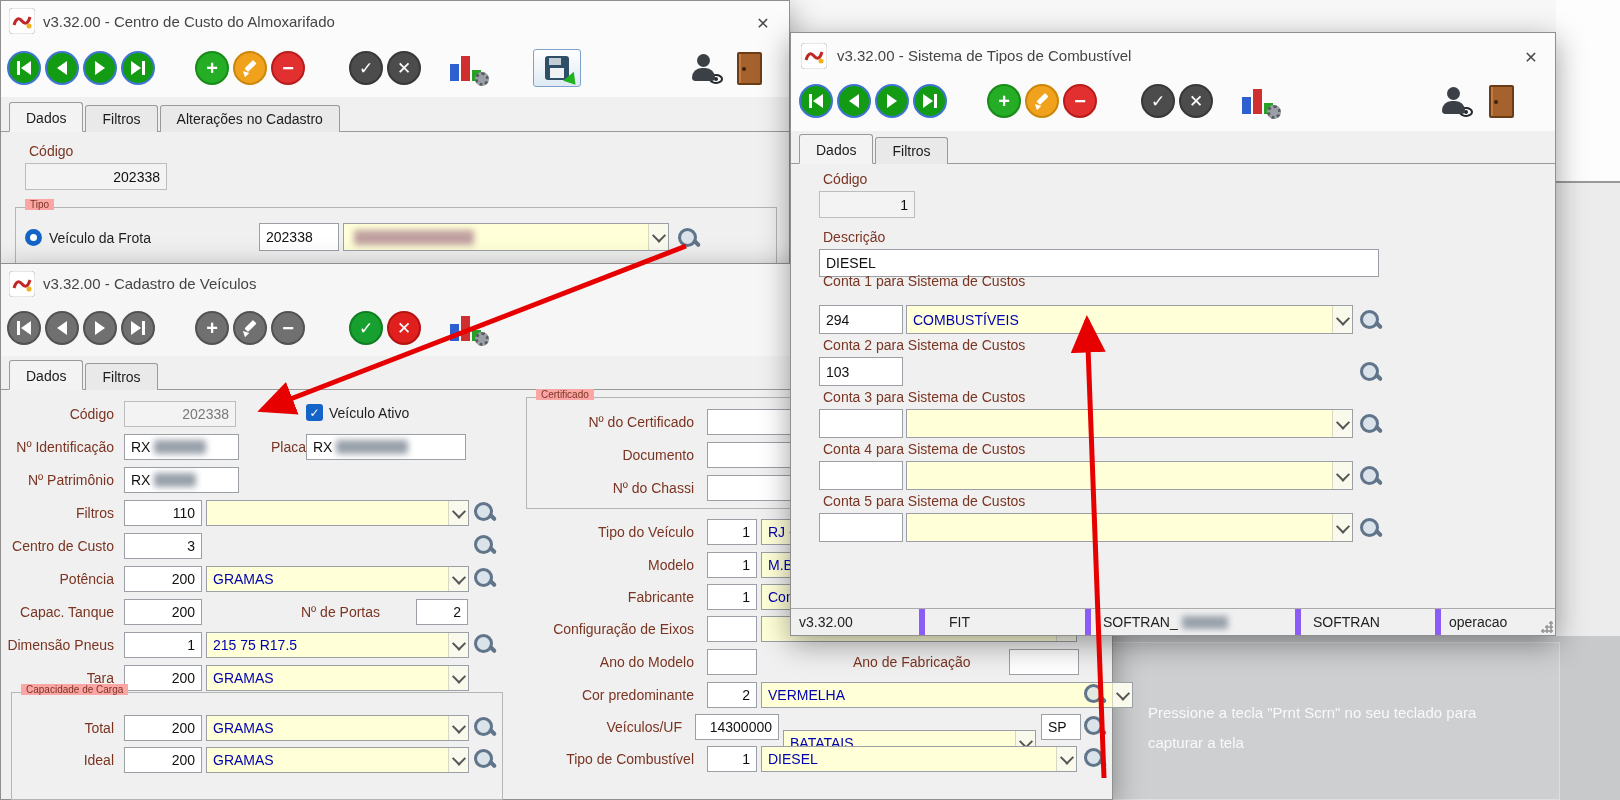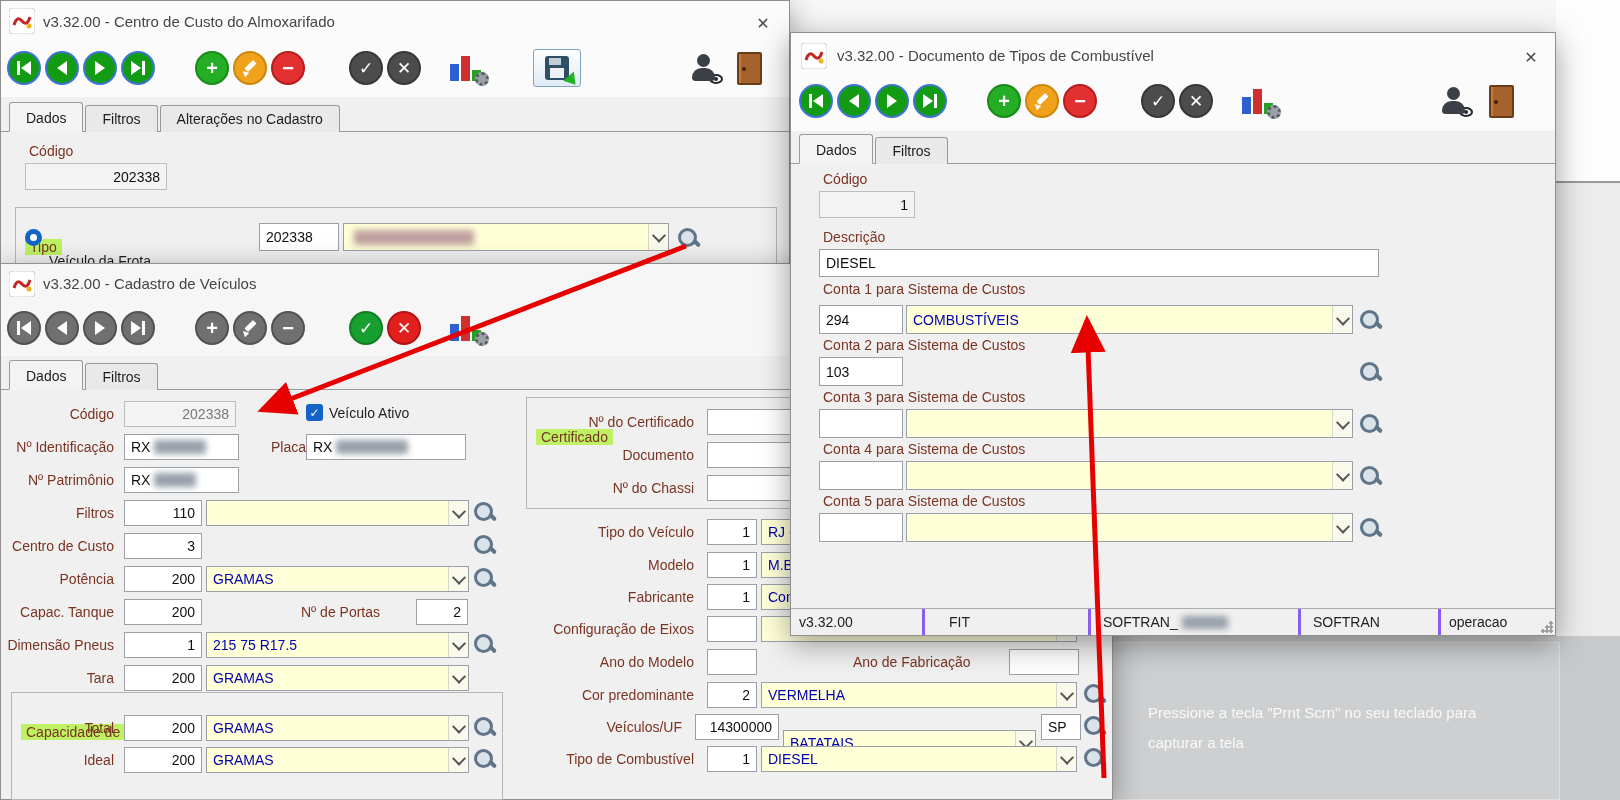--- a/index.html
+++ b/index.html
@@ -69,29 +69,29 @@
   .field.num { justify-content:flex-end; }
   .combo { position:absolute; background:#ffffd8; border:1px solid #9aa0a6; display:flex; align-items:stretch; overflow:hidden; }
   .combo .val { flex:1; display:flex; align-items:center; padding:0 6px; font-size:14px; color:#0000b0; white-space:nowrap; overflow:hidden; }
   .combo .dd { width:20px; border-left:1px solid #d8d8c0; background:#fafaec; display:flex; align-items:center; justify-content:center; flex:none; }
   .combo .dd::before { content:""; width:8px; height:8px; border-right:2px solid #555; border-bottom:2px solid #555; transform:rotate(45deg) translate(-1px,-1px); }
   .mag { position:absolute; width:24px; height:24px; }
   .mag::before { content:""; position:absolute; left:1px; top:1px; width:13px; height:13px; border:3px solid #60748a; border-radius:50%; background:rgba(200,216,228,.55); }
   .mag::after  { content:""; position:absolute; left:15px; top:14px; width:9px; height:4px; border-radius:2px; background:#60748a; transform:rotate(45deg); }
 
   .group { position:absolute; border:1px solid #b5b5b5; }
-  .group-label { position:absolute; top:-9px; left:9px; background:#bef264; padding:0 5px; font-size:14px; color:#7a3422; white-space:nowrap;margin-top:40px; }
+  .group-label { position:absolute; top:-9px; left:9px; background:#fca5a5; padding:0 5px; font-size:10px; color:#7a3422; white-space:nowrap; }
   .checkbox { position:absolute; width:17px; height:17px; background:#1464c8; border-radius:3px; display:flex; align-items:center; justify-content:center; }
   .checkbox::before { content:"✓"; color:#fff; font-size:12px; font-weight:bold; }
   .radio { position:absolute; width:17px; height:17px; border-radius:50%; background:#1464c8; }
   .radio::before { content:""; position:absolute; left:5px; top:5px; width:7px; height:7px; border-radius:50%; background:#fff; }
   .redact { display:inline-block; background:#98a0aa; border-radius:2px; filter:blur(3px); margin-left:4px; }
 
   .statusbar { position:absolute; left:0; right:0; bottom:0; height:27px; border-top:1px solid #ababab; background:#f0f0f0; display:flex; font-size:14px; color:#222; }
-  .sb { border-right:3px solid #8b5cf6; display:flex; align-items:center; padding-left:8px; flex:none; position:relative; white-space:nowrap; overflow:hidden; }
+  .sb { border-right:6px solid #8b5cf6; display:flex; align-items:center; padding-left:8px; flex:none; position:relative; white-space:nowrap; overflow:hidden; }
   .grip { position:absolute; right:2px; bottom:2px; width:13px; height:13px; background-repeat:no-repeat; background-image:
     radial-gradient(circle at 11px 3px,#9a9a9a 1.5px,transparent 2px),
     radial-gradient(circle at 11px 7px,#9a9a9a 1.5px,transparent 2px),
     radial-gradient(circle at 7px 7px,#9a9a9a 1.5px,transparent 2px),
     radial-gradient(circle at 11px 11px,#9a9a9a 1.5px,transparent 2px),
     radial-gradient(circle at 7px 11px,#9a9a9a 1.5px,transparent 2px),
     radial-gradient(circle at 3px 11px,#9a9a9a 1.5px,transparent 2px); }
 
   .overlay-text { position:absolute; font-size:15px; line-height:2.0; color:rgba(255,255,255,.88); white-space:nowrap; }
   .bgpanel { position:absolute; }
@@ -172,21 +172,21 @@
       <div class="tab active">Dados</div>
       <div class="tab">Filtros</div>
       <div class="tab">Alterações no Cadastro</div>
     </div>
     <div class="lbl" style="left:28px;top:142px;">Código</div>
     <div class="field ro num" style="left:24px;top:162px;width:142px;height:27px;">202338</div>
     <div class="group" style="left:14px;top:206px;width:762px;height:112px;">
       <span class="group-label">Tipo</span>
     </div>
     <div class="radio" style="left:24px;top:228px;"></div>
-    <div class="lbl dark" style="left:48px;top:229px;margin-top:23px;">Veículo da Frota</div>
+    <div class="lbl dark" style="left:48px;top:229px;">Veículo da Frota</div>
     <div class="field" style="left:258px;top:222px;width:80px;height:28px;">202338</div>
     <div class="combo" style="left:342px;top:222px;width:326px;height:28px;">
       <span class="val">
           <span class="redact" style="width:120px;height:15px;background:#c0a0a0;"></span>
         </span>
       <span class="dd"></span>
     </div>
     <div class="mag" style="left:676px;top:226px;"></div>
   </div>
 
@@ -359,21 +359,21 @@
         <span class="dd"></span>
       </div>
 
     <div class="lbl r" style="left:520px;top:390px;width:178px;">Ano do Modelo</div>
     <div class="field num" style="left:706px;top:385px;width:50px;height:26px;"></div>
     <div class="lbl" style="left:852px;top:390px;">Ano de Fabricação</div>
     <div class="field num" style="left:1008px;top:385px;width:70px;height:26px;"></div>
 
     <div class="lbl r" style="left:520px;top:423px;width:178px;">Cor predominante</div>
     <div class="field num" style="left:706px;top:418px;width:50px;height:26px;">2</div>
-    <div class="combo" style="left:760px;top:418px;width:316px;height:26px;">
+    <div class="combo" style="left:760px;top:418px;width:372px;height:26px;">
         <span class="val">VERMELHA</span>
         <span class="dd"></span>
       </div>
     <div class="mag" style="left:1082px;top:419px;"></div>
 
     <div class="lbl r" style="left:508px;top:455px;width:178px;">Veículos/UF</div>
     <div class="field num" style="left:694px;top:450px;width:84px;height:26px;">14300000</div>
     <div class="combo" style="left:782px;top:466px;width:253px;height:26px;">
         <span class="val">BATATAIS</span>
         <span class="dd"></span>
@@ -390,21 +390,21 @@
     <div class="mag" style="left:1082px;top:483px;"></div>
   </div>
 
   <div class="window" style="left:790px;top:32px;width:766px;height:604px;z-index:30;">
     <div class="head" style="height:98px;">
       <svg class="appicon" style="left:10px;top:10px;" viewBox="0 0 26 26">
           <rect width="26" height="26" rx="4" fill="#fff" stroke="#d0d0d0"></rect>
           <path d="M5 17 Q8 7 13 13 Q18 19 21 9" stroke="#c22727" stroke-width="3" fill="none"></path>
           <circle cx="20" cy="18" r="2.5" fill="#f2b01c"></circle>
         </svg>
-      <div class="title" style="left:46px;top:14px;">v3.32.00 - Documento de Tipos de Combustível</div>
+      <div class="title" style="left:46px;top:14px;">v3.32.00 - Sistema de Tipos de Combustível</div>
       <div class="closebtn" style="left:722px;top:10px;"></div>
       <div class="toolbar" style="left:8px;top:50px;">
         <div class="cbtn c-nav-g">
             <span class="vbar"></span>
             <span class="tri-l"></span>
           </div>
         <div class="cbtn c-nav-g">
             <span class="tri-l"></span>
           </div>
         <div class="cbtn c-nav-g">
@@ -444,21 +444,21 @@
     <div class="tabstrip" style="top:100px;">
       <div class="tab active">Dados</div>
       <div class="tab">Filtros</div>
     </div>
 
     <div class="lbl" style="left:32px;top:138px;">Código</div>
     <div class="field ro num" style="left:28px;top:158px;width:96px;height:27px;">1</div>
     <div class="lbl" style="left:32px;top:196px;">Descrição</div>
     <div class="field" style="left:28px;top:216px;width:560px;height:28px;">DIESEL</div>
 
-    <div class="lbl" style="left:32px;top:248px;">Conta 1 para Sistema de Custos</div>
+    <div class="lbl" style="left:32px;top:240px;">Conta 1 para Sistema de Custos</div>
     <div class="field" style="left:28px;top:272px;width:84px;height:29px;">294</div>
     <div class="combo" style="left:115px;top:272px;width:447px;height:29px;">
         <span class="val">COMBUSTÍVEIS</span>
         <span class="dd"></span>
       </div>
     <div class="mag" style="left:568px;top:276px;"></div>
 
     <div class="lbl" style="left:32px;top:304px;">Conta 2 para Sistema de Custos</div>
     <div class="field" style="left:28px;top:324px;width:84px;height:29px;">103</div>
     <div class="mag" style="left:568px;top:328px;"></div>

